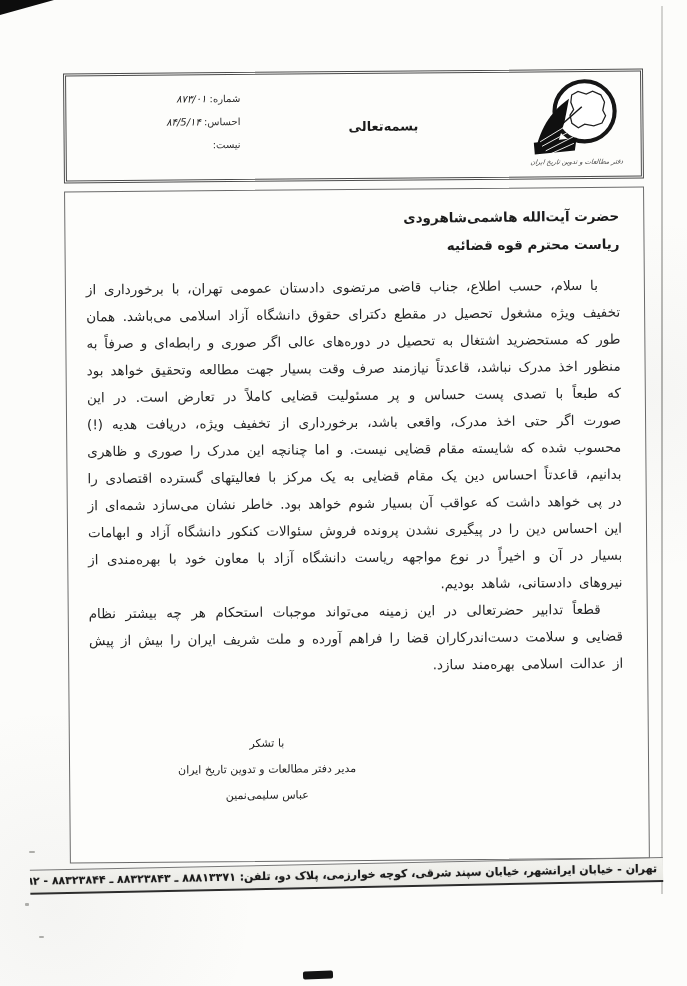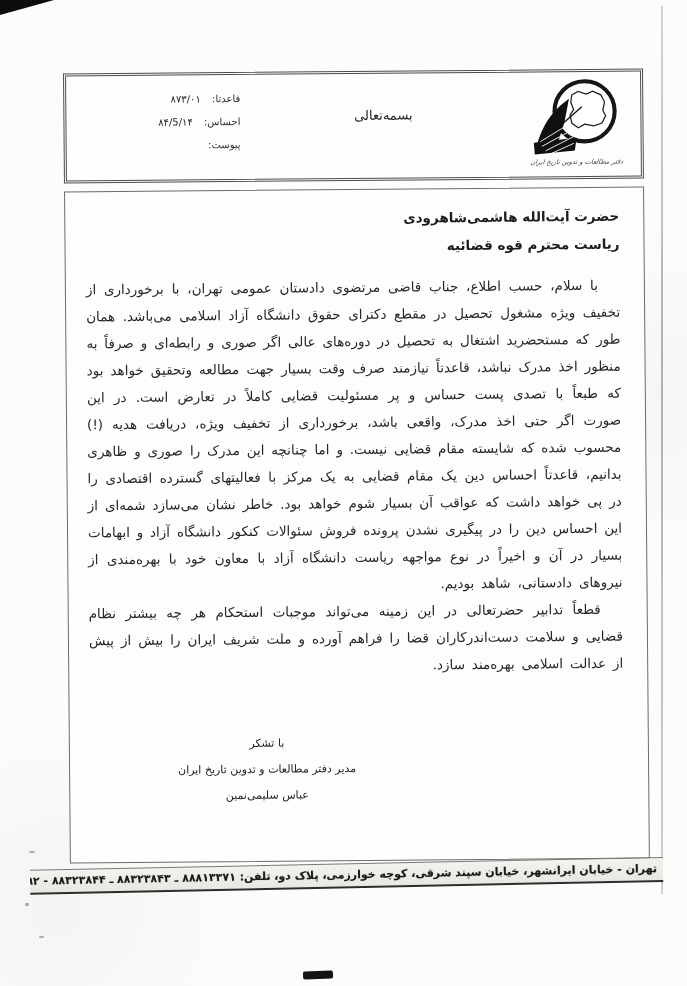--- a/index.html
+++ b/index.html
@@ -44,24 +44,24 @@
     position:relative;height:104px;
     border:3px double #4c4c4c;
     background:#fdfdfb;
   }
   .fields{
     position:absolute;right:auto;left:24px;top:12px;width:150px;
     direction:rtl;text-align:right;font-size:10px;color:#333;
   }
   .field{line-height:23px;white-space:nowrap;}
   .flabel{display:inline-block;color:#2e2e2e;}
-  .fvalue{display:inline-block;margin-right:8px;color:#222;}
+  .fvalue{display:inline-block;color:#222;font-style:italic;}
   .besmele{
-    position:absolute;left:50%;top:34px;transform:translateX(-50%) translateX(30px);
-    font-size:13px;font-weight:normal;color:#1c1c1c;direction:rtl;
+    position:absolute;left:50%;top:45px;transform:translateX(-50%) translateX(30px);
+    font-size:13px;font-weight:bold;color:#1c1c1c;direction:rtl;
   }
   .logo{
     position:absolute;right:14px;top:2px;width:100px;text-align:center;
   }
   .logo-caption{
     font-size:7px;color:#222;direction:rtl;white-space:nowrap;
     transform:skewX(-6deg) scale(.95);margin-top:-2px;
     font-style:italic;letter-spacing:-.3px;opacity:.85;
   }
 
@@ -112,29 +112,29 @@
   <div class="speck" style="left:25px;top:903px;width:4px;height:3px;"></div>
   <div class="speck" style="left:39px;top:936px;width:5px;height:2px;"></div>
   <div class="speck" style="left:590px;top:703px;width:3px;height:3px;"></div>
   <div class="blob"></div>
 
   <div class="letter">
 
     <div class="head-box">
       <div class="fields">
         <div class="field">
-          <span class="flabel">قاعدتا:</span>
+          <span class="flabel">شماره:</span>
           <span class="fvalue">۸۷۳/۰۱</span>
         </div>
         <div class="field">
           <span class="flabel">احساس:</span>
           <span class="fvalue">۸۴/5/۱۴</span>
         </div>
         <div class="field">
-          <span class="flabel">پیوست:</span>
+          <span class="flabel">نیست:</span>
           <span class="fvalue"></span>
         </div>
       </div>
 
       <div class="besmele">بسمه‌تعالی</div>
 
       <div class="logo">
         <svg width="92" height="82" viewBox="0 0 100 90">
           <circle cx="59" cy="41" r="33" fill="#ffffff" stroke="#161616" stroke-width="4.5"></circle>
           <path d="M45,23 l7,-4 9,3 7,-3 9,4 4,8 -2,9 3,6 -4,8 -9,3 -10,-2 -7,4 -7,-5 -2,-9 4,-6 -3,-8 z" fill="none" stroke="#202020" stroke-width="1.4"></path>

